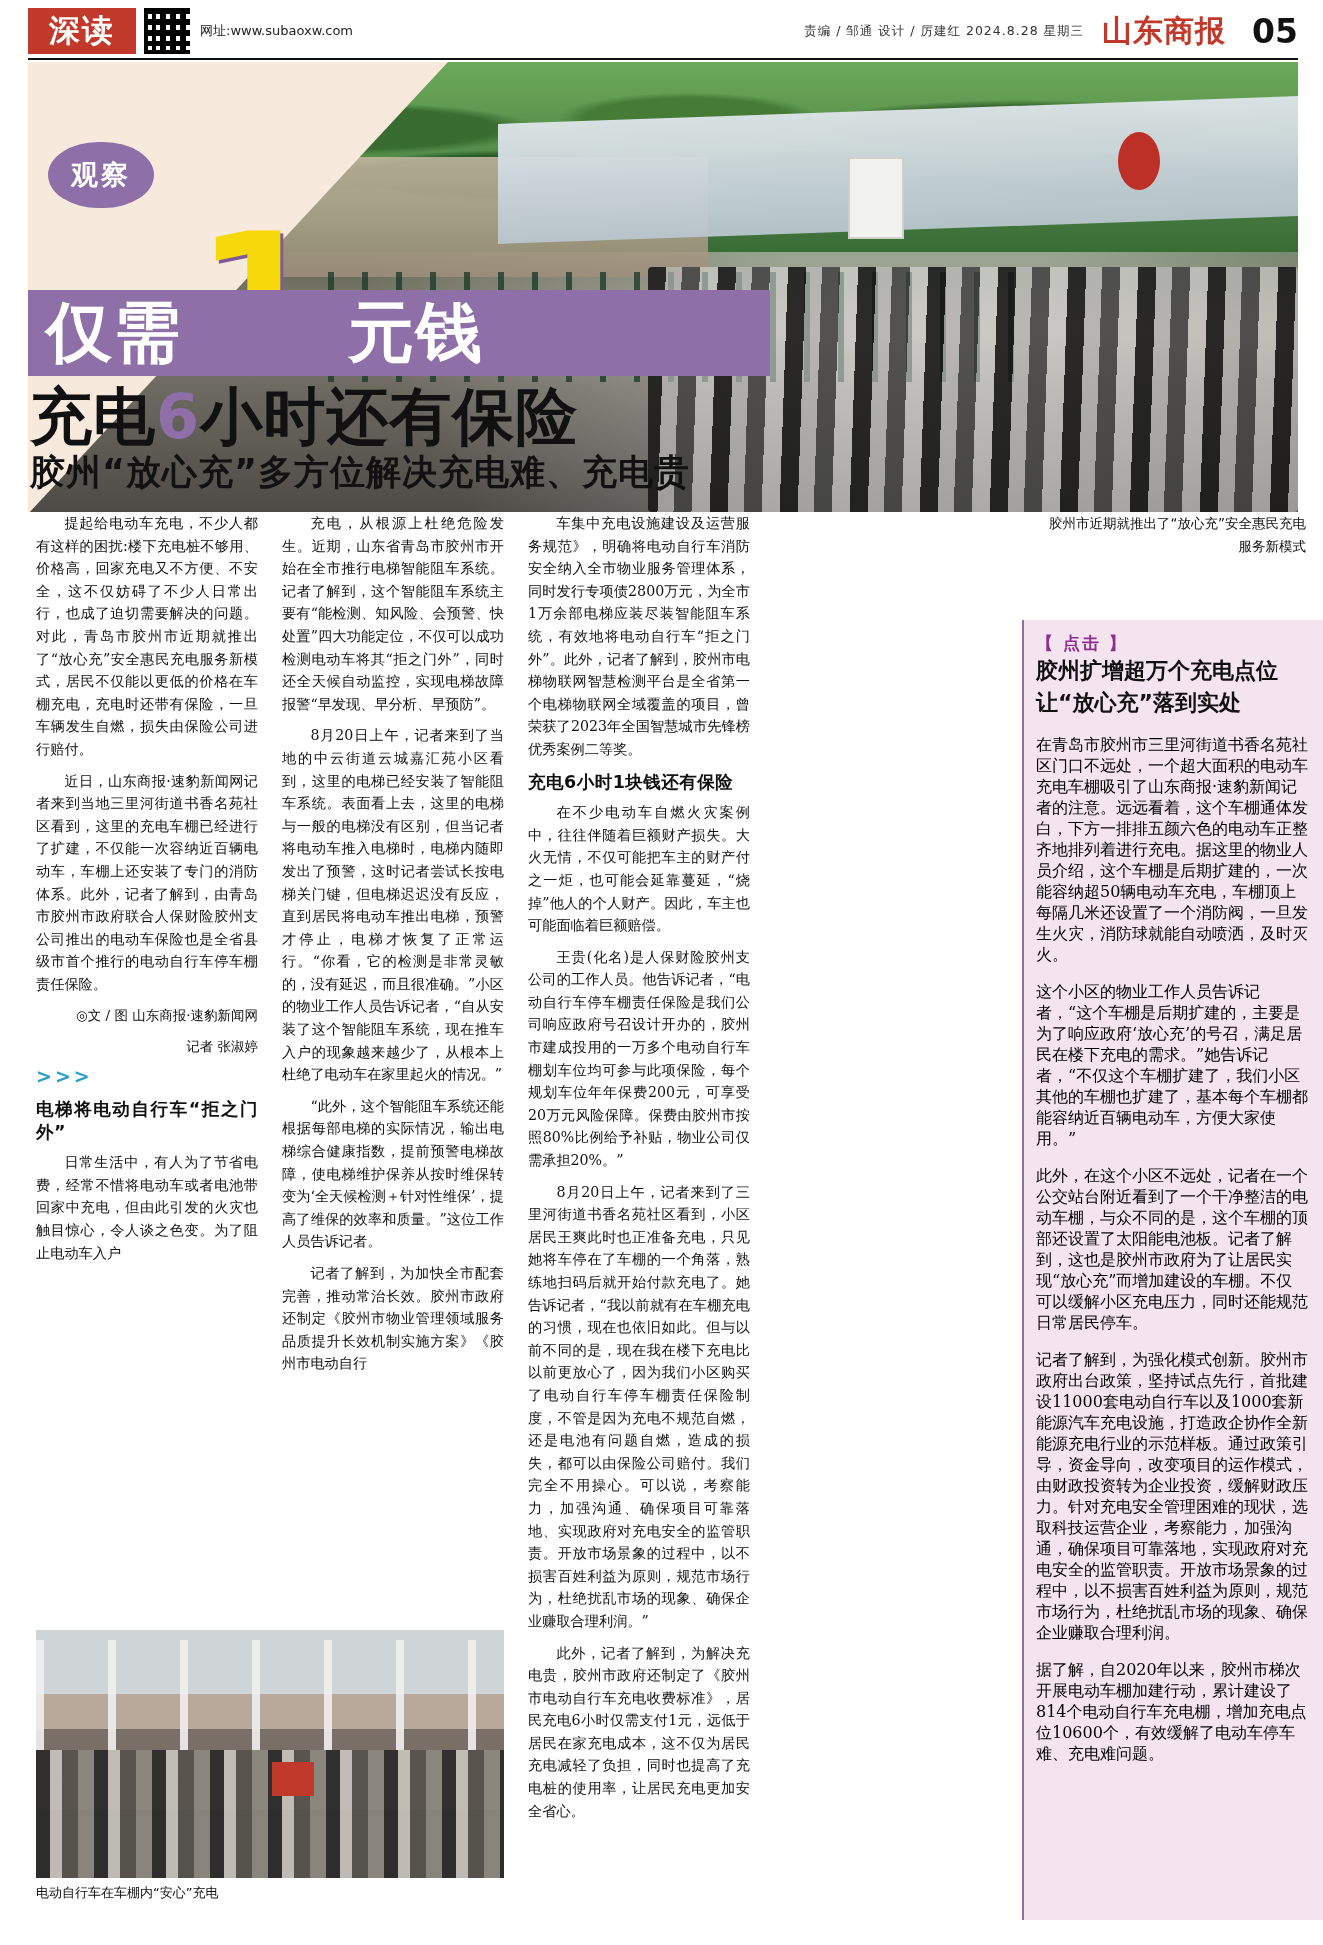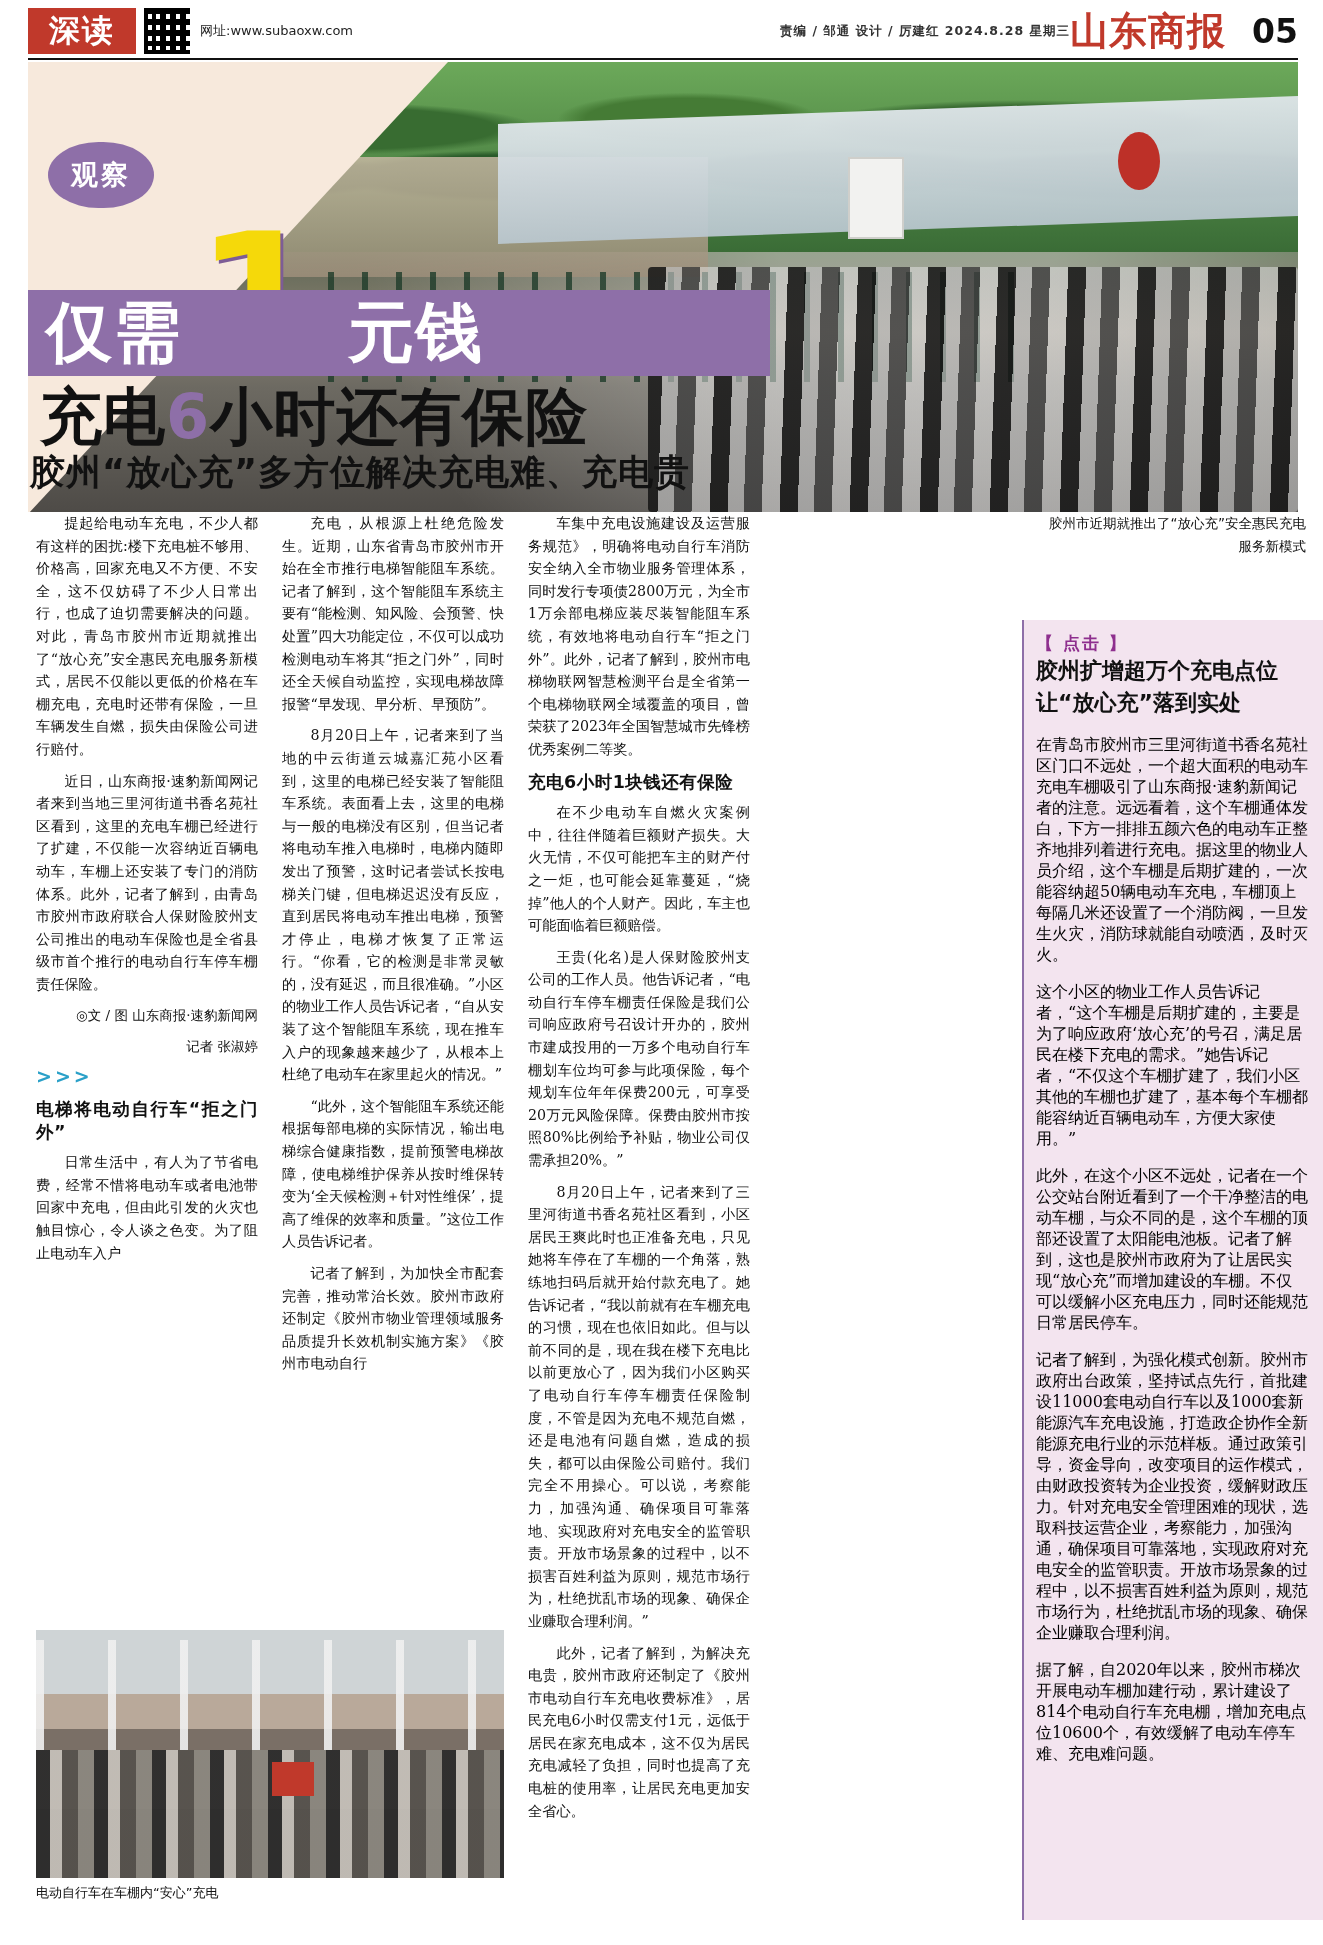--- a/index.html
+++ b/index.html
@@ -30,25 +30,25 @@
     background:
       linear-gradient(90deg,#000 0 4px,transparent 4px 8px,#000 8px 12px,transparent 12px 16px,#000 16px 22px,transparent 22px 26px,#000 26px 32px,transparent 32px 36px,#000 36px 42px,transparent 42px 46px),
       linear-gradient(0deg,#000 0 4px,transparent 4px 8px,#000 8px 13px,transparent 13px 18px,#000 18px 24px,transparent 24px 29px,#000 29px 35px,transparent 35px 40px,#000 40px 46px);
     background-blend-mode:multiply;
     background-color:#fff;
   }
   .site-url{
     margin-left:10px;font-size:13px;color:#222;font-family:"DejaVu Sans", sans-serif;
   }
   .credits{
-    margin-left:auto;font-size:12.5px;color:#333;
-    font-family:"DejaVu Sans", sans-serif;letter-spacing:1px;font-weight:bold;
+    margin-left:auto;margin-right:18px;font-size:12.5px;color:#333;
+    font-family:"DejaVu Sans", sans-serif;letter-spacing:1px;
   }
   .paper-name{
-    font-family:"DejaVu Sans", sans-serif;font-weight:bold;font-size:38px;
+    font-family:"DejaVu Sans", sans-serif;font-weight:bold;font-size:30px;
     color:#c0392b;letter-spacing:1px;
   }
   .page-no{
     font-family:"DejaVu Sans", sans-serif;font-weight:bold;font-size:33px;
     color:#111;margin-left:26px;
   }
   .rule-top{
     position:absolute;left:28px;top:58px;width:1270px;height:2px;background:#111;
   }
 
@@ -130,21 +130,21 @@
     font-family:"DejaVu Sans", sans-serif;font-weight:bold;color:#ffffff;
     font-size:66px;letter-spacing:2px;line-height:74px;
   }
   .big-one{
     position:absolute;left:195px;top:210px;
     font-family:"DejaVu Sans", sans-serif;font-weight:bold;
     font-size:185px;line-height:185px;color:#f5d90a;
     text-shadow:3px 3px 0 #7d5c96;
   }
   .headline2{
-    position:absolute;left:40px;top:382px;
+    position:absolute;left:30px;top:382px;
     font-family:"DejaVu Sans", sans-serif;font-weight:bold;
     font-size:62px;line-height:70px;color:#111;letter-spacing:1px;
   }
   .headline2 .purple{color:#8e6fa8;}
   .headline3{
     position:absolute;left:30px;top:450px;
     font-family:"DejaVu Sans", sans-serif;font-weight:bold;
     font-size:35px;line-height:44px;color:#111;letter-spacing:1px;
   }
 

